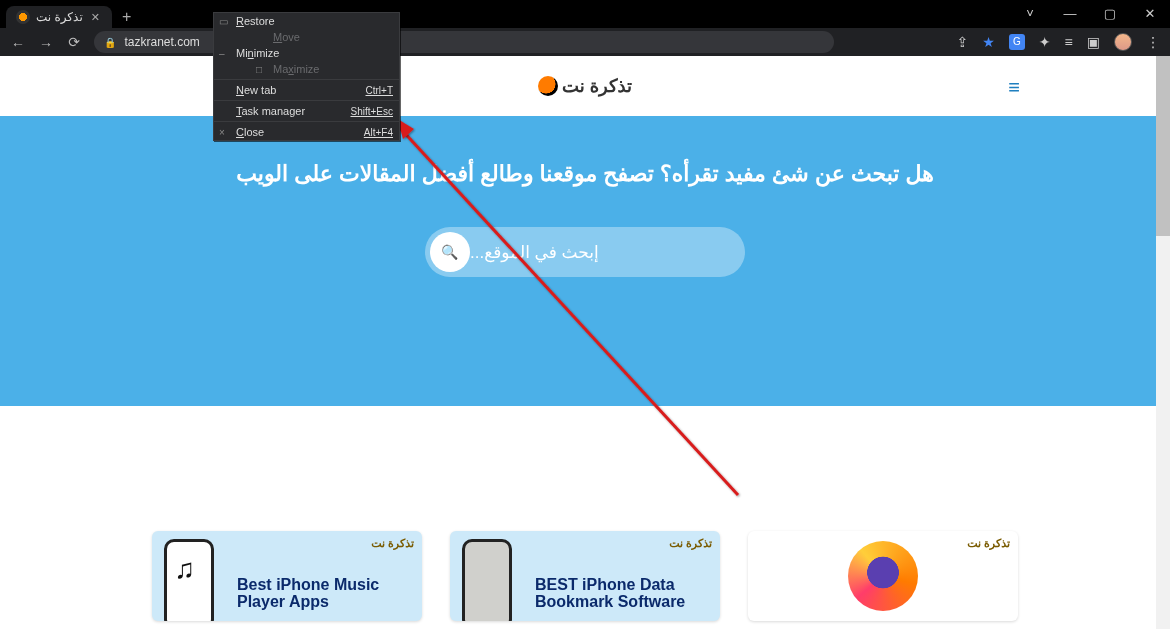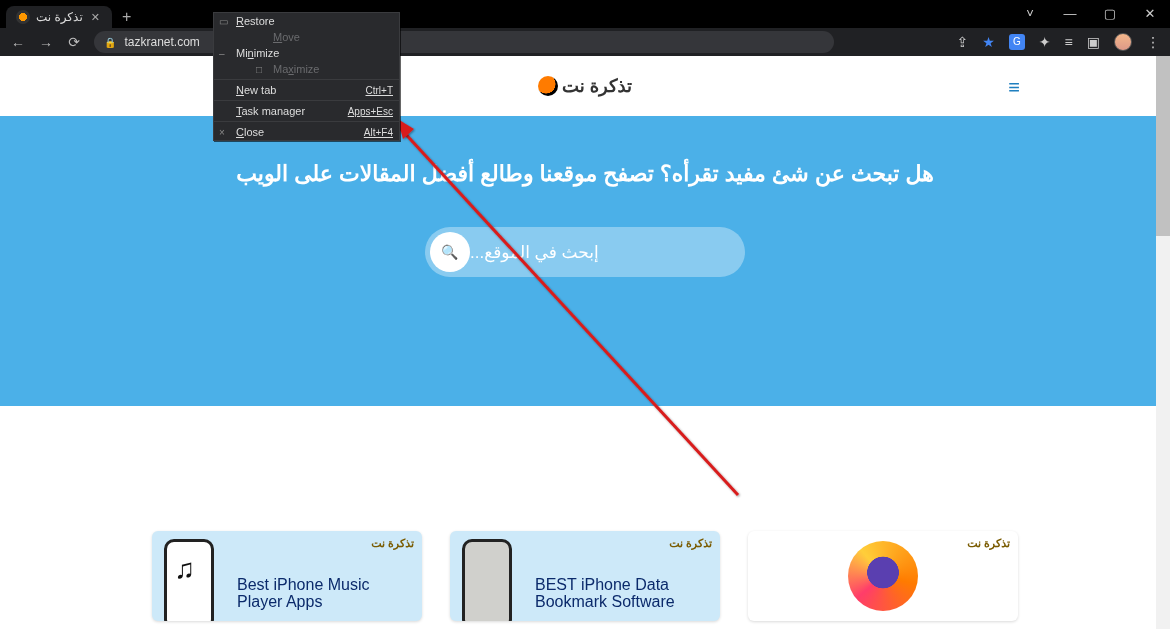--- a/index.html
+++ b/index.html
@@ -35,21 +35,21 @@
   .hero { background: #4bb0e8; height: 290px; color: #fff; text-align: center; padding-top: 45px; }
   .hero h1 { font-size: 22px; font-weight: 700; }
   .searchbar { width: 320px; height: 50px; margin: 40px auto 0; background: rgba(255,255,255,.35); border-radius: 25px; display: flex; align-items: center; padding: 0 5px 0 5px; }
   .searchbtn { width: 40px; height: 40px; background: #fff; border-radius: 50%; display: flex; align-items: center; justify-content: center; color: #333; font-size: 14px; }
   .searchph { flex: 1; text-align: left; padding-right: 16px; color: #fff; font-size: 17px; direction: rtl; }
 
   .cards { display: flex; gap: 28px; justify-content: center; margin-top: 125px; }
   .card { width: 270px; height: 90px; border-radius: 6px; background: #cde9f9; position: relative; overflow: hidden; box-shadow: 0 1px 3px rgba(0,0,0,.15); }
   .card .phone { position: absolute; left: 12px; top: 8px; width: 50px; height: 90px; background: #fff; border: 3px solid #222; border-radius: 10px; }
   .card .phone.gray { background: #d0d0cc; }
-  .card .title { position: absolute; left: 85px; right: 23px; bottom: 10px; color: #0b2a6b; font-weight: 400; font-size: 16px; line-height: 1.1; }
+  .card .title { position: absolute; left: 85px; right: 23px; bottom: 10px; color: #0b2a6b; font-weight: 700; font-size: 16px; line-height: 1.1; }
   .card .badge { position: absolute; top: 6px; right: 8px; font-size: 11px; color: #7a5b00; font-weight: bold; direction: rtl; }
   .card .firefox { position: absolute; left: 50%; top: 50%; transform: translate(-50%,-50%); width: 70px; height: 70px; border-radius: 50%; background: radial-gradient(circle at 50% 45%, #5a3fb0 30%, transparent 31%), conic-gradient(from -40deg,#ffce3a,#ff7b00 40%,#ff3d6a 75%,#ffce3a); }
   .card.orange { background: #fff; }
   .note-icon { position:absolute; left:22px; top:22px; font-size:28px; color:#111;}
 
   
   .ctxmenu { position: absolute; left: 213px; top: 12px; width: 187px; background: #292a2d; border: 1px solid #3a3b3e; color: #ddd; font-size: 11px; z-index: 20; box-shadow: 1px 1px 0 rgba(0,0,0,.6);}
   .ctxmenu .row { display: flex; align-items: center; height: 16px; padding: 0 6px 0 22px; position: relative; }
   .ctxmenu .row.disabled { color: #6a6b6e; margin-left: 37px; }
   .ctxmenu .row .sc { margin-left: auto; font-size: 10px; text-decoration: underline; }
@@ -162,21 +162,21 @@
       <span>Ma<u>x</u>imize</span>
     </div>
     <div class="sep"></div>
     <div class="row">
       <span><u>N</u>ew tab</span>
       <span class="sc">Ctrl+T</span>
     </div>
     <div class="sep"></div>
     <div class="row">
       <span><u>T</u>ask manager</span>
-      <span class="sc">Apps+Esc</span>
+      <span class="sc">Shift+Esc</span>
     </div>
     <div class="sep"></div>
     <div class="row">
       <span class="glyph">×</span>
       <span><u>C</u>lose</span>
       <span class="sc">Alt+F4</span>
     </div>
   </div>
 
 <svg class="arrow-svg" width="1170" height="629">

